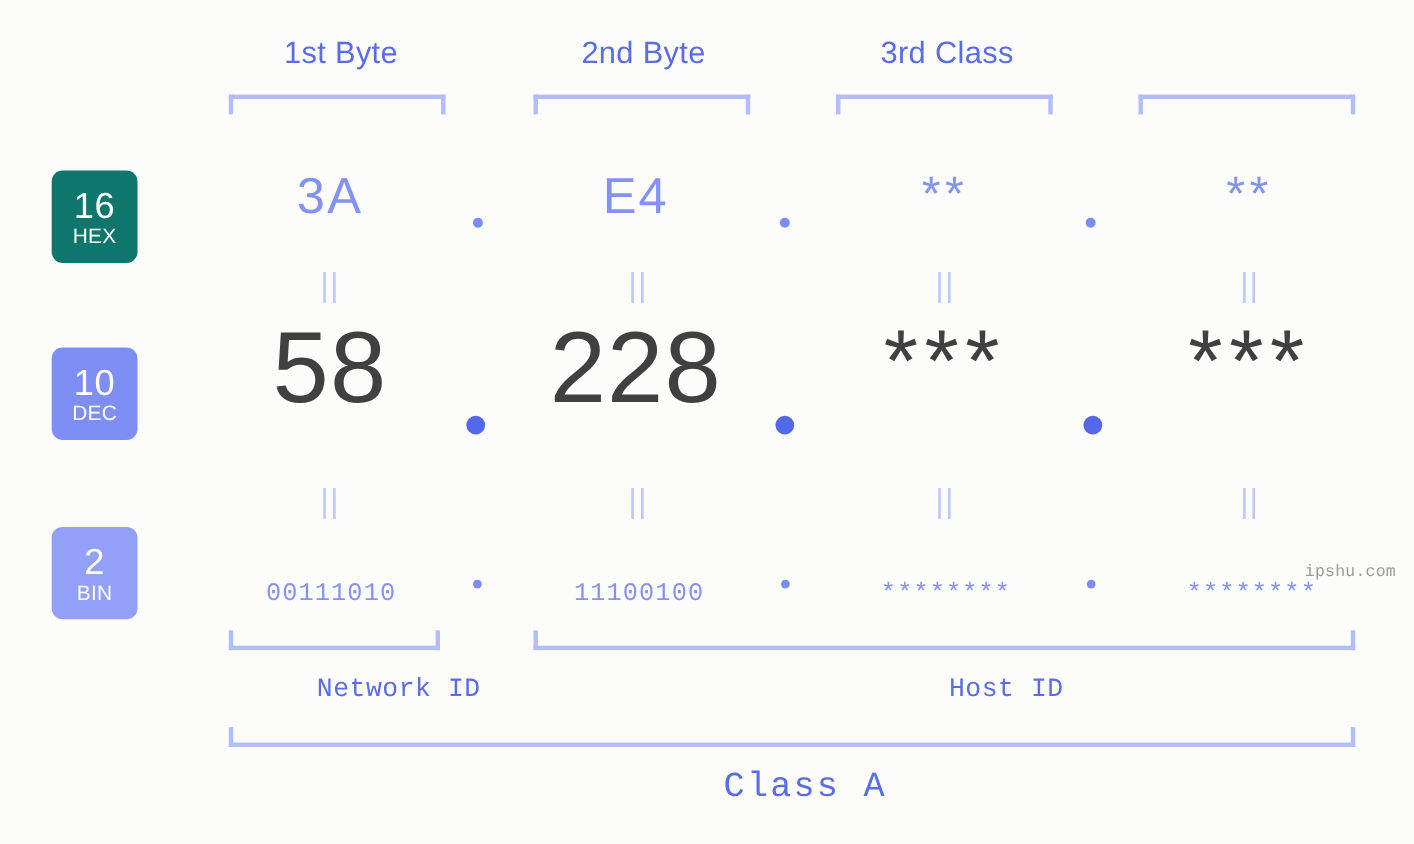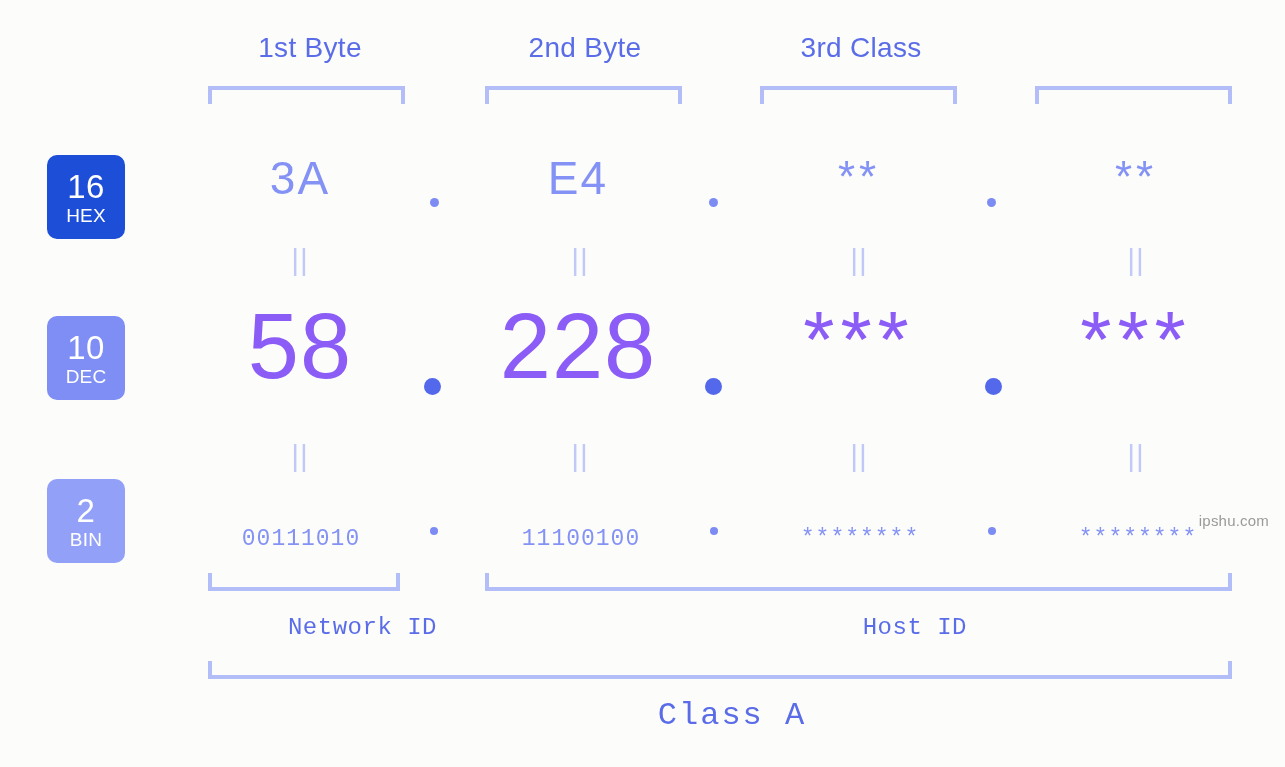--- a/index.html
+++ b/index.html
@@ -71,21 +71,21 @@
     font-size: 33px;
     font-weight: 400;
     letter-spacing: 0.5px;
   }
   .badge .nm {
     font-size: 19px;
     font-weight: 400;
     margin-top: 3px;
     letter-spacing: 0.2px;
   }
-  .badge-hex { top: 155px; background: #1d4ed8; }
+  .badge-hex { top: 155px; background: #0f766e; }
   .badge-dec { top: 316px; background: #7f8ef4; }
   .badge-bin { top: 479px; background: #92a0f8; }
 
   
   .cell {
     position: absolute;
     text-align: center;
     white-space: nowrap;
     line-height: 1;
   }
@@ -94,24 +94,24 @@
     top: 155px;
     width: 260px;
     font-size: 46px;
     color: #8492f5;
     font-family: "Liberation Sans", sans-serif;
     letter-spacing: 2px;
   }
   .hex-row .cell.stars { font-size: 44px; letter-spacing: 4px; }
 
   .dec-row .cell {
-    top: 300px;
+    top: 288px;
     width: 260px;
     font-size: 92px;
-    color: #8b5cf6;
+    color: #404040;
     font-family: "Liberation Sans", sans-serif;
     letter-spacing: 1px;
   }
   .dec-row .cell.stars { font-size: 80px; letter-spacing: 6px; }
 
   .bin-row .cell {
     top: 484px;
     width: 260px;
     font-size: 23px;
     color: #8492f5;
@@ -164,21 +164,21 @@
     white-space: nowrap;
     letter-spacing: 2px;
   }
 
   .watermark {
     position: absolute;
     right: 16px;
     bottom: 18px;
     font-size: 15px;
     color: #9a9a9a;
-    font-family: Liberation Sans, sans-serif;
+    font-family: Liberation Mono, monospace;
     letter-spacing: 0.2px;
   }
 </style>
 </head>
 <body>
 
 <div class="stage">
 
   <div class="byte-label" style="left:180px;">1st Byte</div>
   <div class="byte-label" style="left:455px;">2nd Byte</div>

